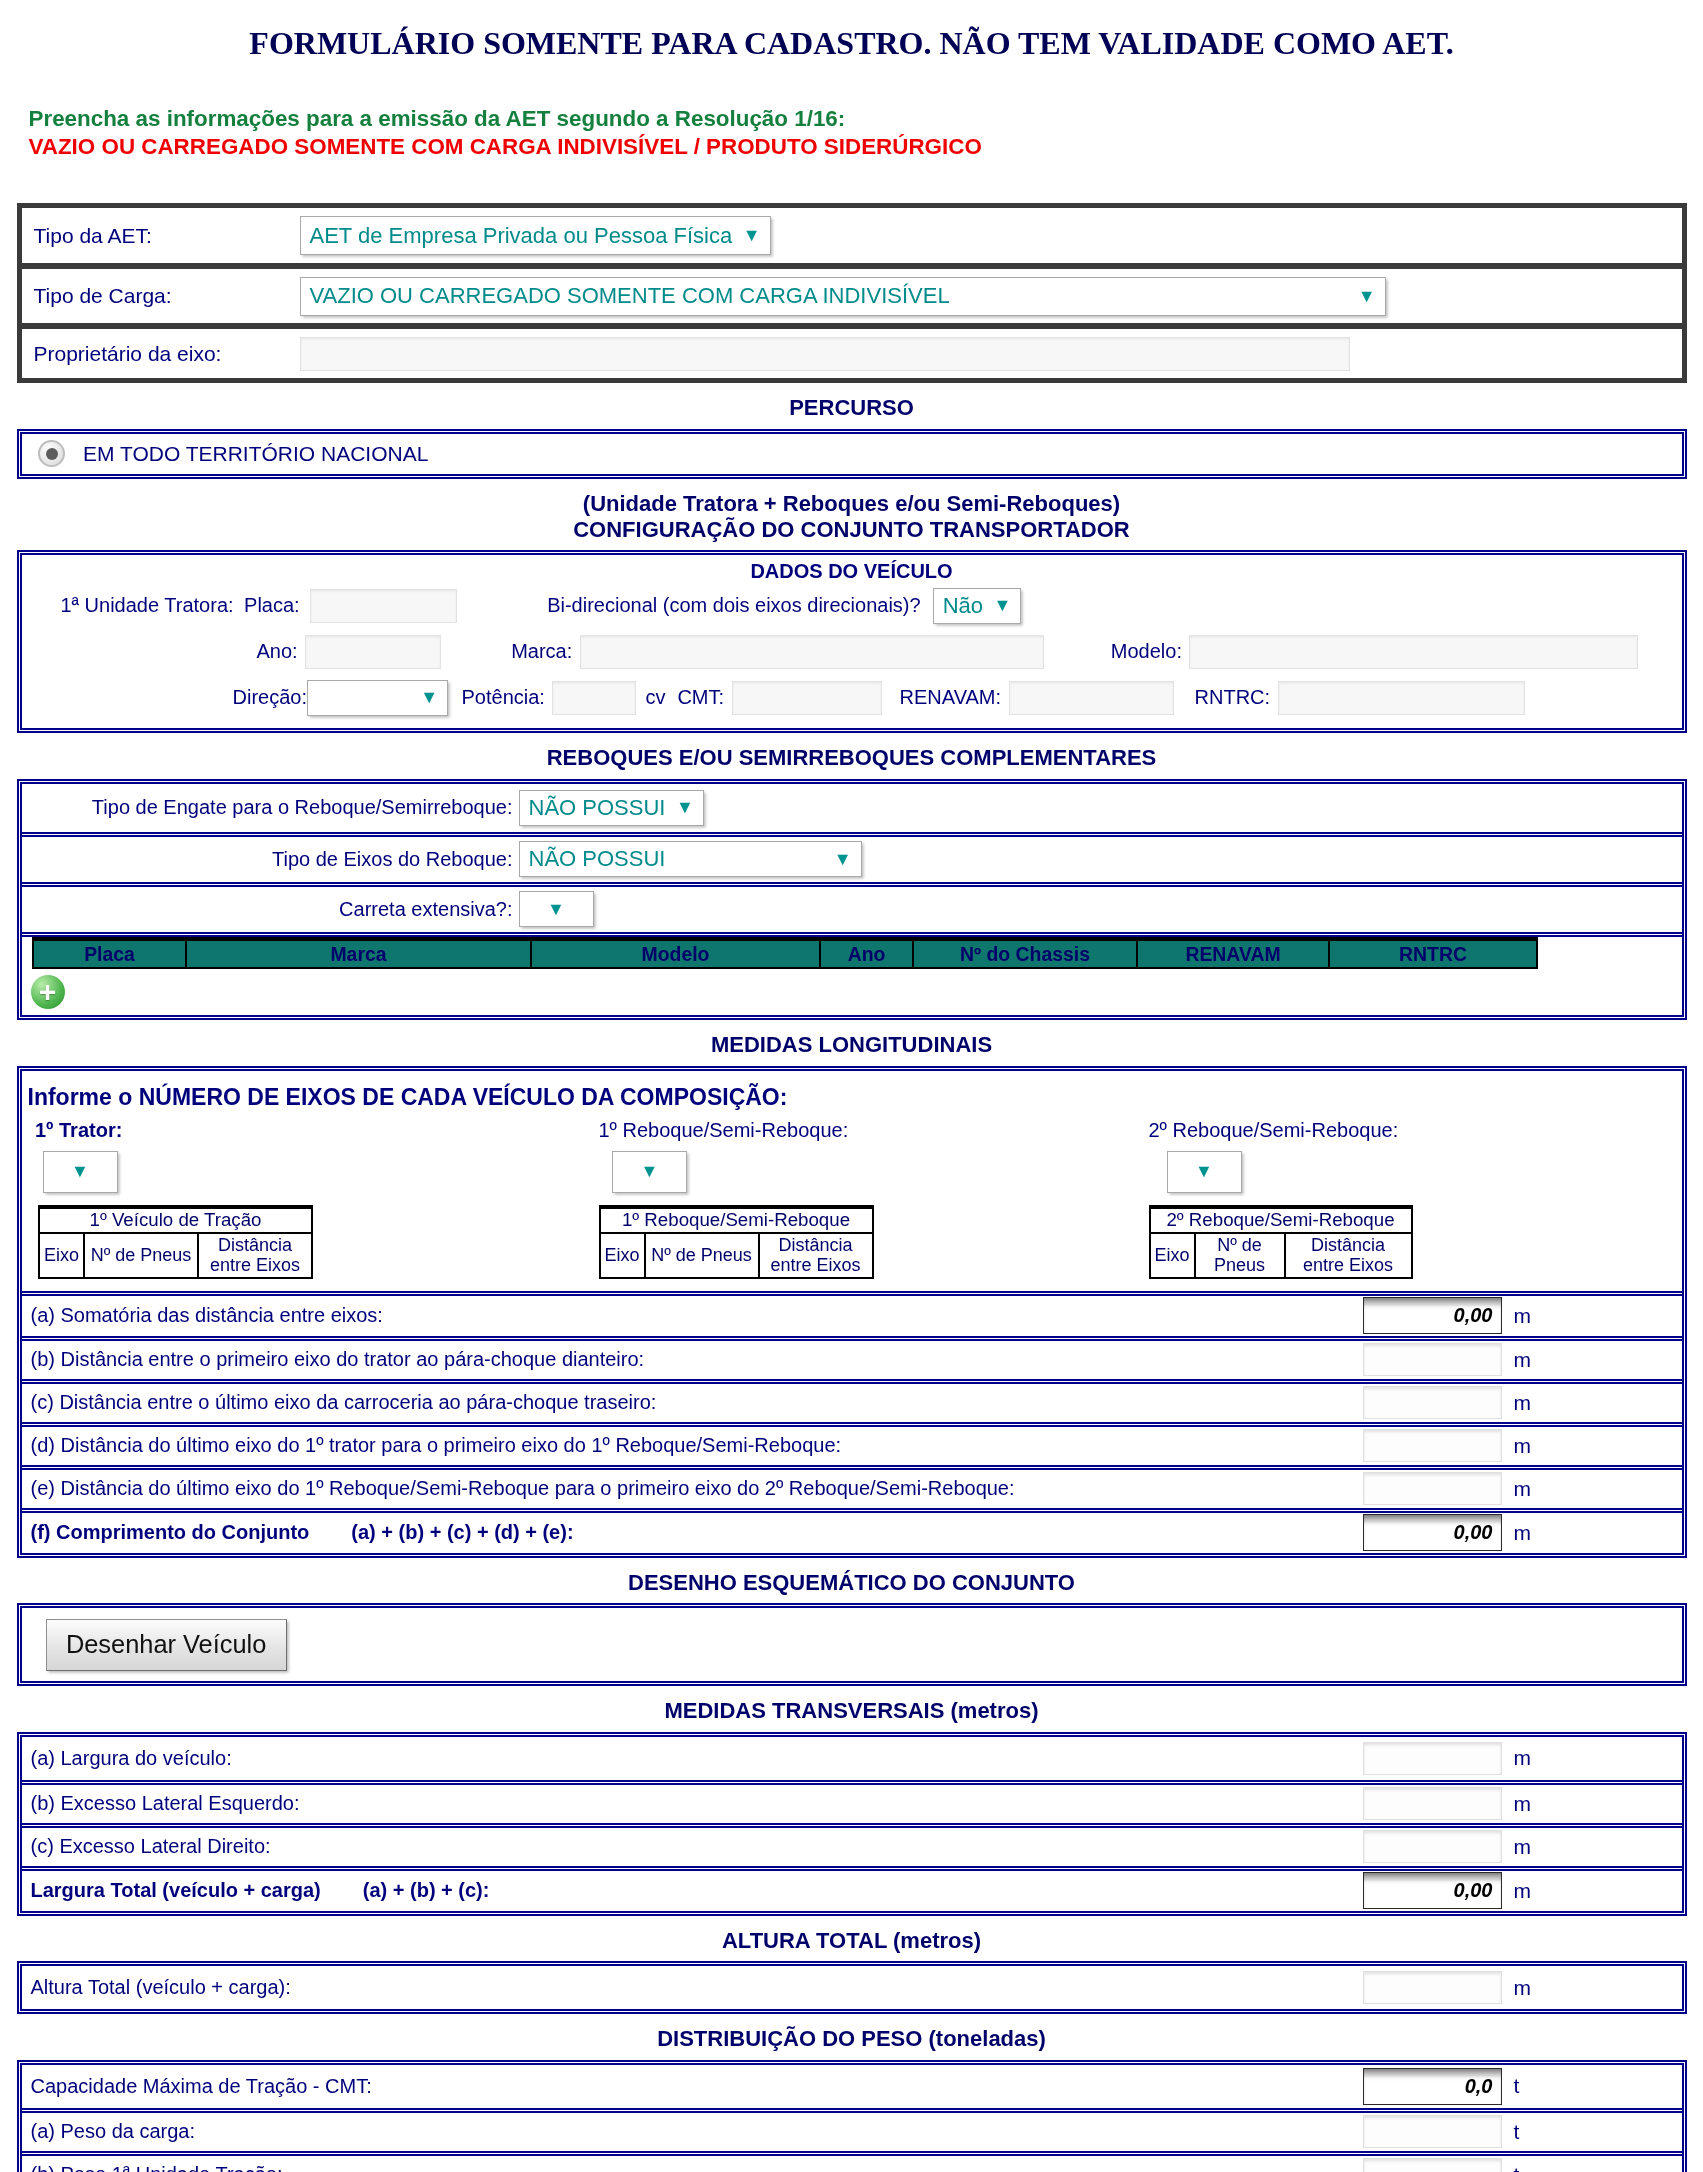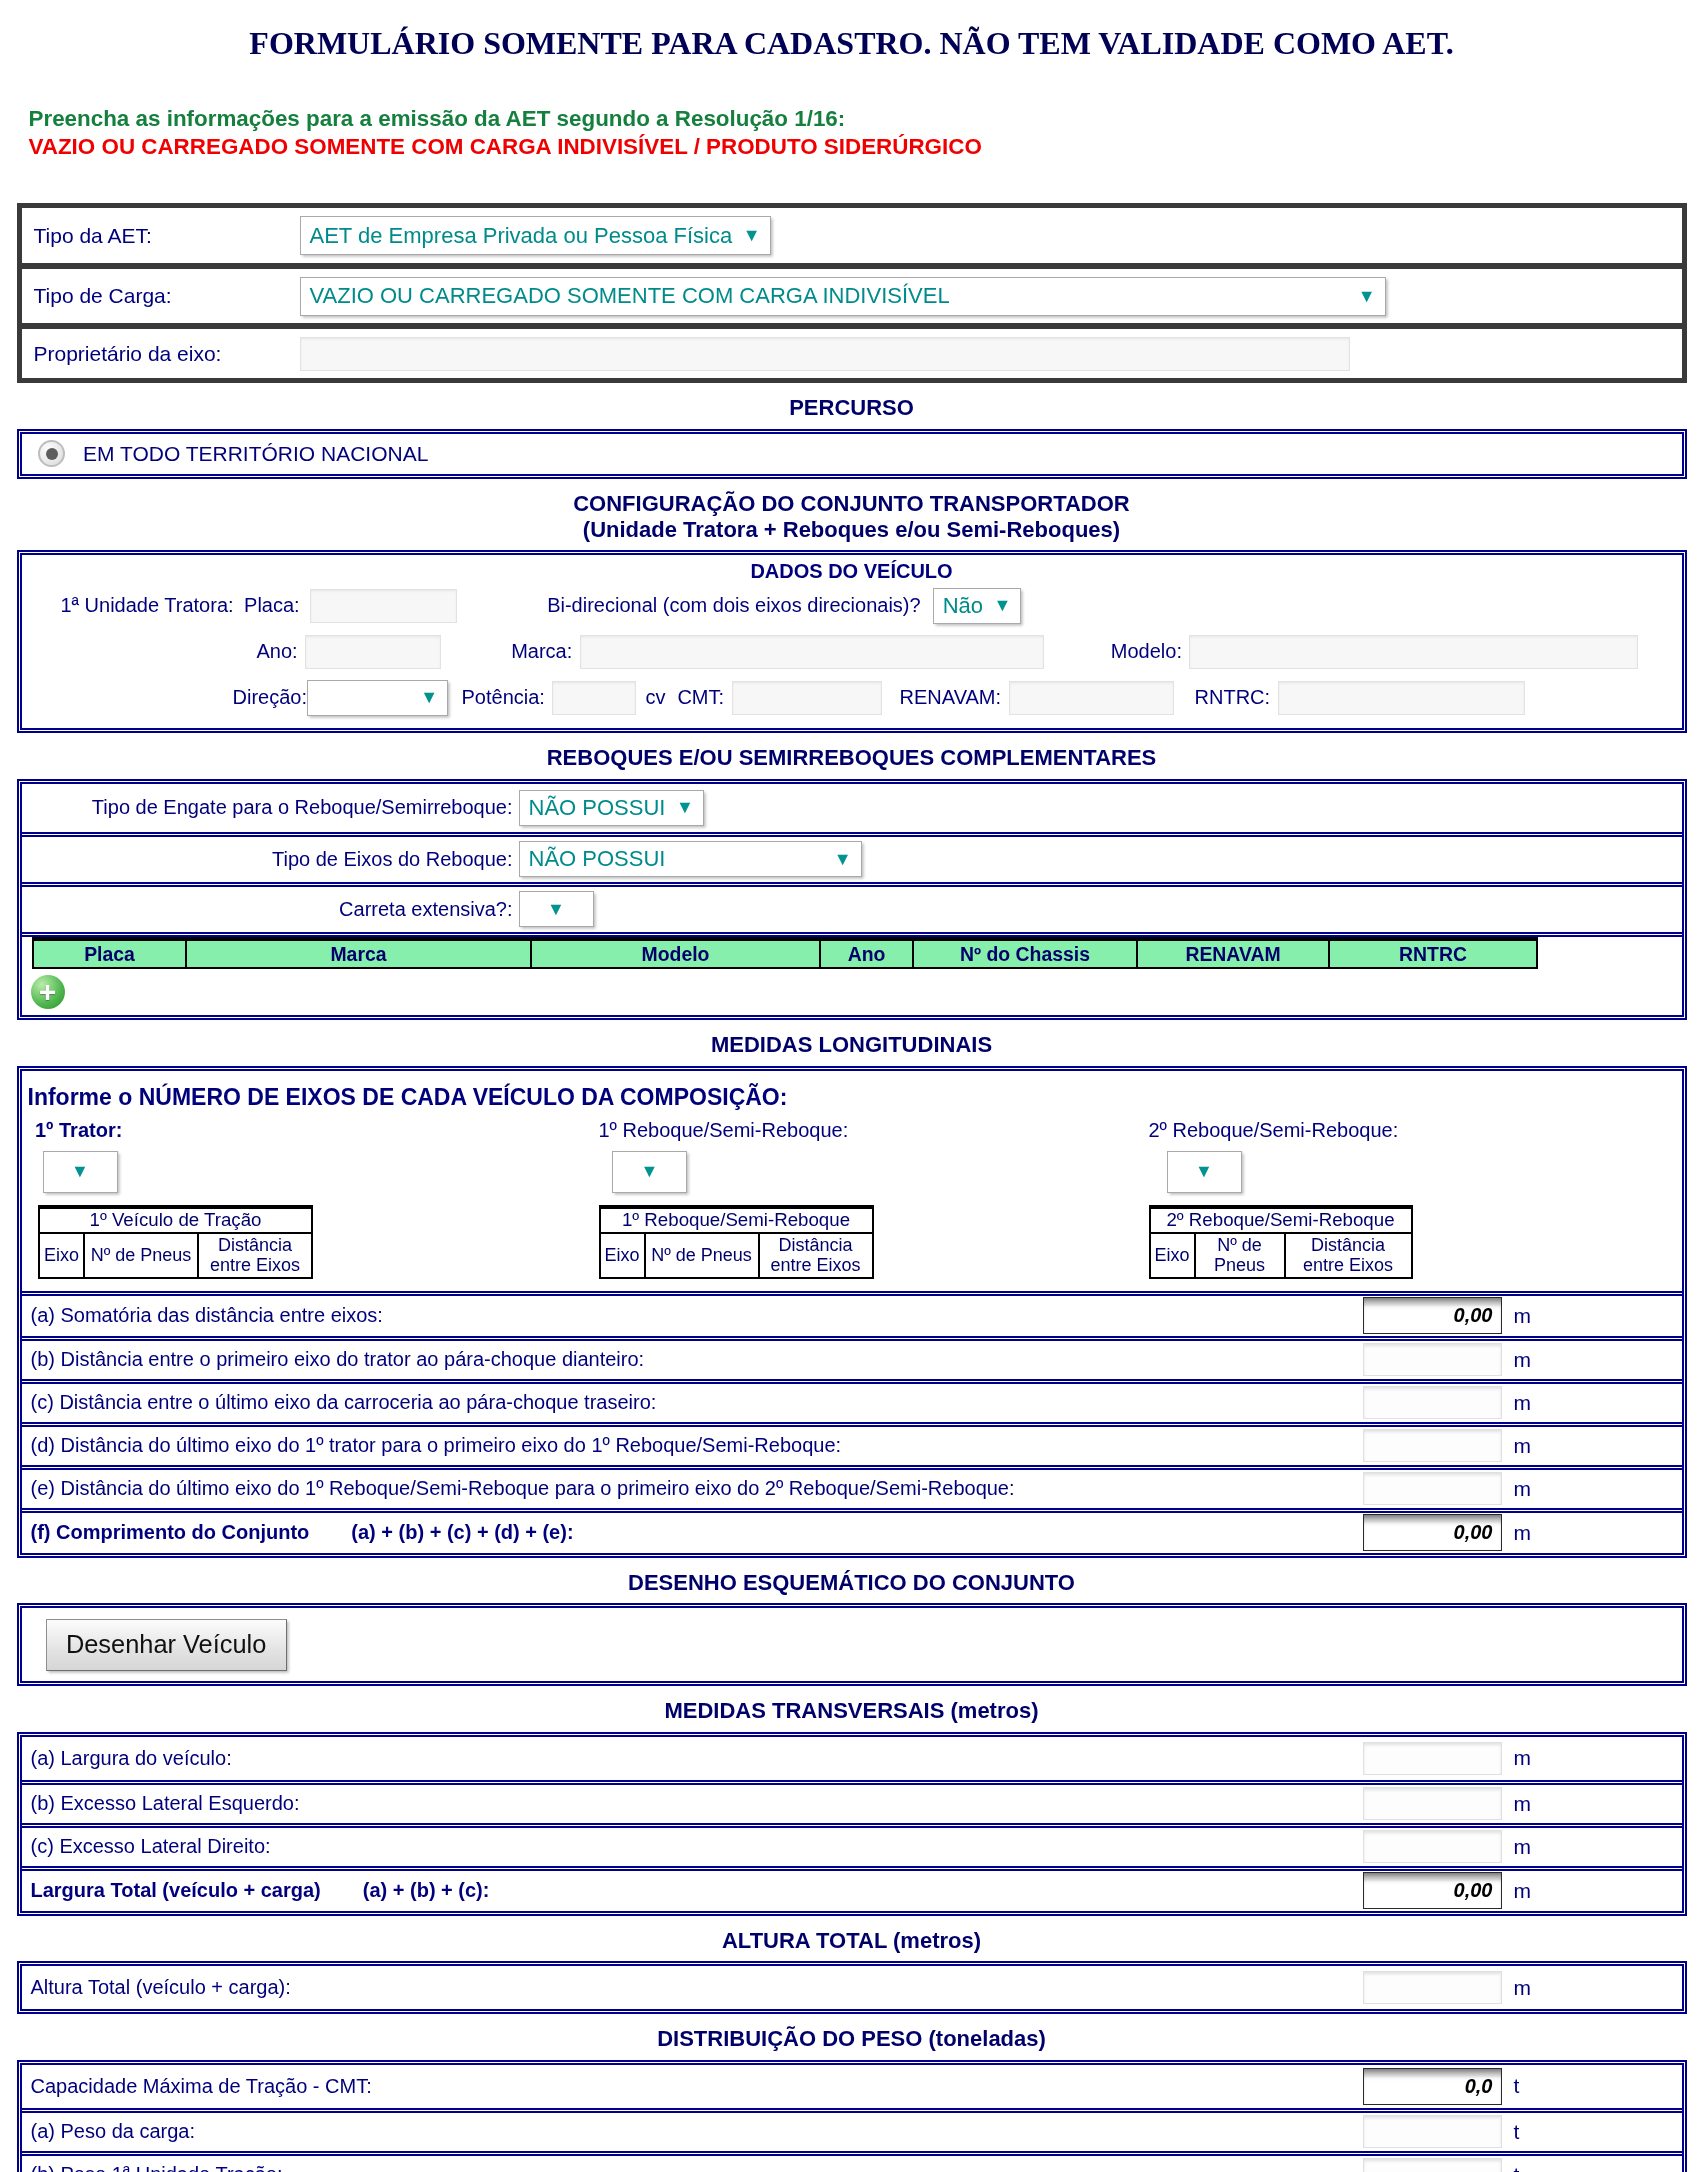--- a/index.html
+++ b/index.html
@@ -78,21 +78,21 @@
     background:radial-gradient(circle at 35% 30%, #fdfdfd, #d9d9d9);
     border:2.2px solid #bdbdbd; display:inline-flex; align-items:center; justify-content:center;
     margin:0 18px 0 16.5px; flex:none;
   }
   .radio-dot { width:12px; height:12px; border-radius:50%; background:#5d5d5d; }
 
   
   table.blk { border-collapse:collapse; }
   table.blk th, table.blk td {
     border:2.2px solid #000; font-size:19.4px; font-weight:bold; color:#00006b;
-    text-align:center; padding:3px 4.5px; background:#86efac; line-height:1.05;
+    text-align:center; padding:3px 4.5px; background:#0f766e; line-height:1.05;
   }
   table.blk { border-top:4.5px solid #000; }
 
   
   .plus-icon {
     width:34px; height:34px; border-radius:50%;
     background:radial-gradient(circle at 32% 28%, #b9ecaa, #4db54d 60%, #2c8f2c);
     display:flex; align-items:center; justify-content:center;
     color:#fff; font-size:30px; font-weight:bold; line-height:1;
     text-shadow:0 0.7px 1.5px rgba(0,0,0,.35); margin:6px 0 6px 9px; cursor:pointer;
@@ -161,22 +161,22 @@
   <div class="navy-box">
     <div class="nrow" style="display:flex;align-items:center;min-height:40px;">
       <span class="radio-outer">
           <span class="radio-dot"></span>
         </span>
       <span style="font-size:21px;">EM TODO TERRITÓRIO NACIONAL</span>
     </div>
   </div>
 
   <div class="sec-h tight">
+    <span class="line">(Unidade Tratora + Reboques e/ou Semi-Reboques)</span>
     <span class="line">CONFIGURAÇÃO DO CONJUNTO TRANSPORTADOR</span>
-    <span class="line">(Unidade Tratora + Reboques e/ou Semi-Reboques)</span>
   </div>
 
   <div class="navy-box" style="padding-bottom:7.5px;">
     <div style="text-align:center;font-size:20px;font-weight:bold;padding-top:4.5px;">DADOS DO VEÍCULO</div>
     <div class="dados-row">
       <span class="lbl" style="margin-left:39px;">1ª Unidade Tratora:</span>
       <span class="lbl" style="margin-left:10.5px;">Placa:</span>
       <span class="tin" style="width:147px;margin-left:10.5px;"></span>
       <span class="lbl" style="margin-left:90px;">Bi-direcional (com dois eixos direcionais)?</span>
       <span class="sel" style="height:36px;margin-left:12px;">

